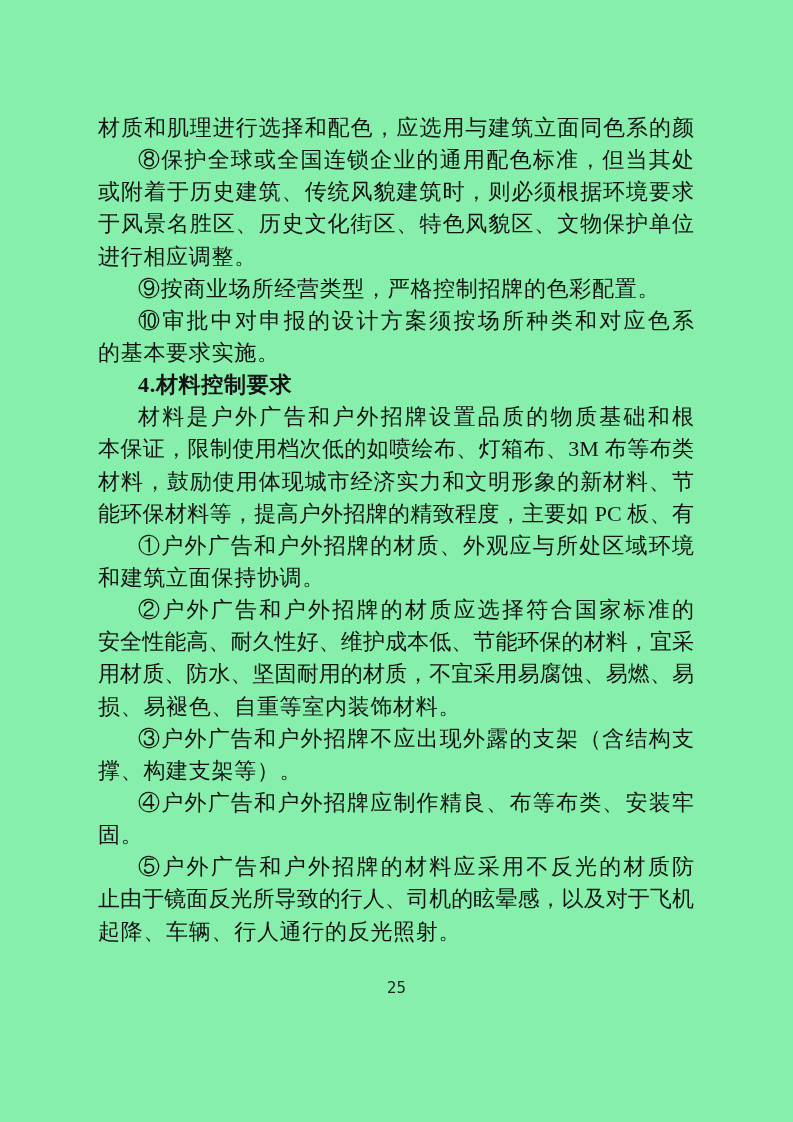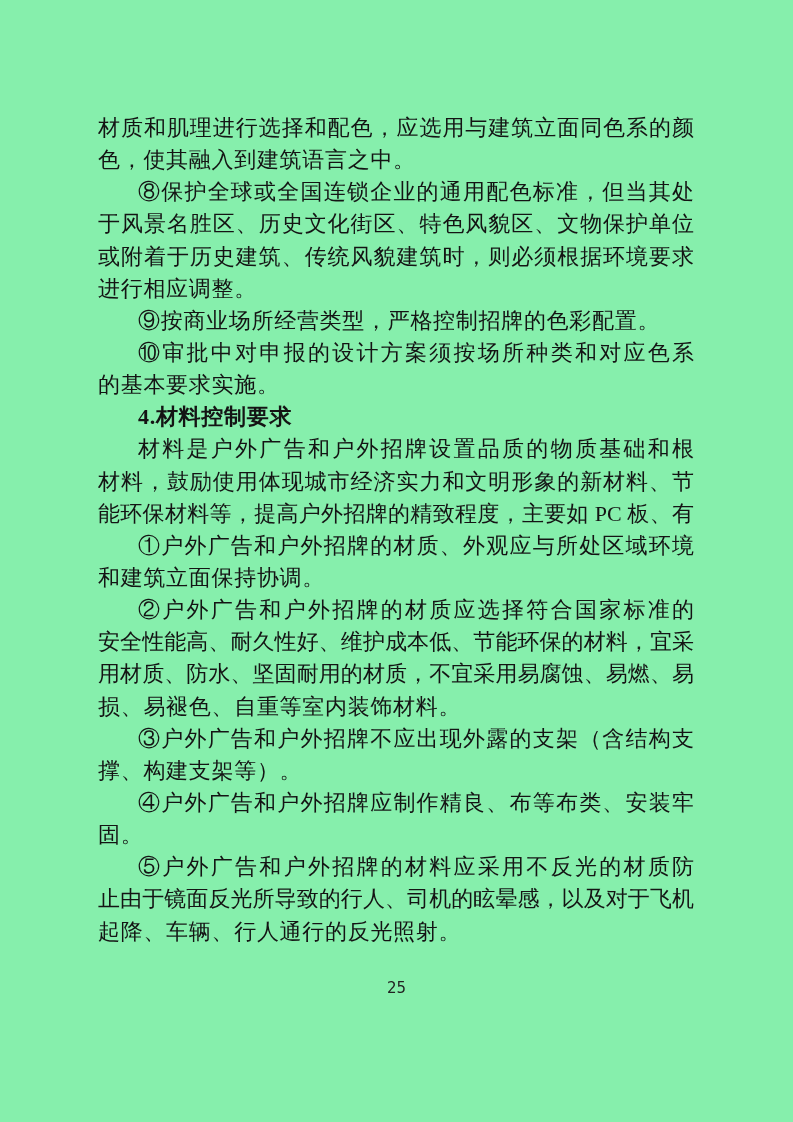--- a/index.html
+++ b/index.html
@@ -60,40 +60,40 @@
     color: #222222;
   }
 </style>
 </head>
 <body>
 
 <div class="page" style="background: #86efac; color: rgb(20, 20, 20);">
   <div class="doc-body">
       <div class="paragraph">
         <div class="line justify">材质和肌理进行选择和配色，应选用与建筑立面同色系的颜</div>
-        <div class="line">色，使其融入到建筑语言之中。</div>
       </div>
       <div class="paragraph">
         <div class="line justify indent">⑧保护全球或全国连锁企业的通用配色标准，但当其处</div>
+        <div class="line justify">或附着于历史建筑、传统风貌建筑时，则必须根据环境要求</div>
         <div class="line justify">于风景名胜区、历史文化街区、特色风貌区、文物保护单位</div>
-        <div class="line justify">或附着于历史建筑、传统风貌建筑时，则必须根据环境要求</div>
         <div class="line">进行相应调整。</div>
       </div>
       <div class="paragraph">
         <div class="line indent">⑨按商业场所经营类型，严格控制招牌的色彩配置。</div>
       </div>
       <div class="paragraph">
         <div class="line justify indent">⑩审批中对申报的设计方案须按场所种类和对应色系</div>
         <div class="line">的基本要求实施。</div>
       </div>
       <div class="paragraph">
         <div class="line indent bold">4.材料控制要求</div>
       </div>
       <div class="paragraph">
         <div class="line justify indent">材料是户外广告和户外招牌设置品质的物质基础和根</div>
+        <div class="line justify">本保证，限制使用档次低的如喷绘布、灯箱布、3M 布等布类</div>
         <div class="line justify">材料，鼓励使用体现城市经济实力和文明形象的新材料、节</div>
         <div class="line justify">能环保材料等，提高户外招牌的精致程度，主要如 PC 板、有</div>
       </div>
       <div class="paragraph">
         <div class="line justify indent">①户外广告和户外招牌的材质、外观应与所处区域环境</div>
         <div class="line">和建筑立面保持协调。</div>
       </div>
       <div class="paragraph">
         <div class="line justify indent">②户外广告和户外招牌的材质应选择符合国家标准的</div>
         <div class="line justify">安全性能高、耐久性好、维护成本低、节能环保的材料，宜采</div>

